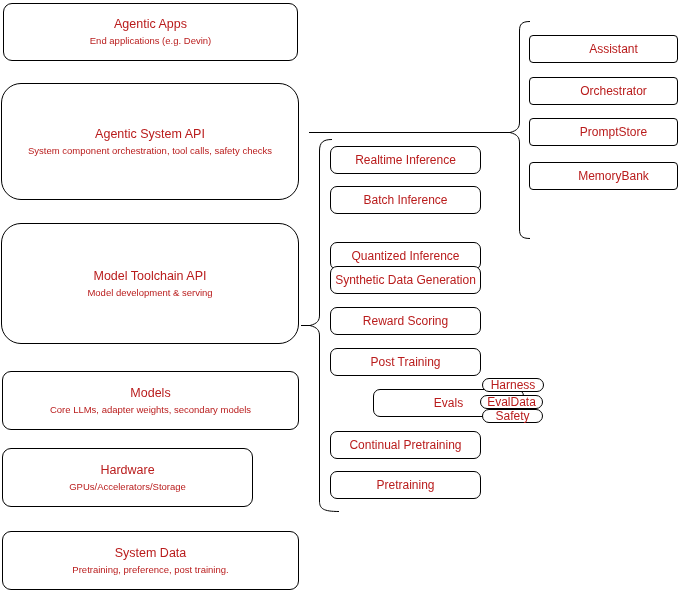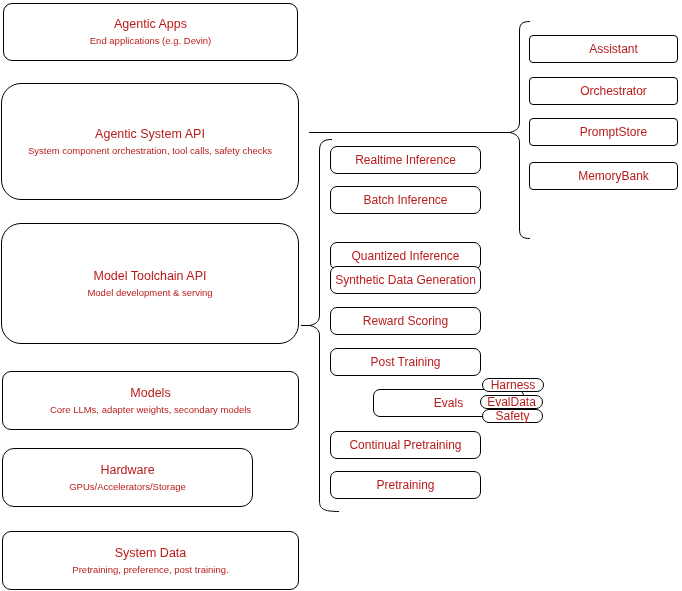--- a/index.html
+++ b/index.html
@@ -16,21 +16,21 @@
   }
   
   .layer          { border-radius:9px; }
   .layer-big      { border-radius:20px; }
   .box-title      { font-size:12.5px; line-height:15px; }
   .box-subtitle   { font-size:9.5px; line-height:12px; margin-top:3px; }
   #box-agentic-apps        { left:3px; top:3px;   width:295px; height:58px; }
   #box-agentic-system-api  { left:1px; top:83px;  width:298px; height:117px; }
   #box-model-toolchain-api { left:1px; top:223px; width:298px; height:121px; }
   #box-models              { left:2px; top:371px; width:297px; height:59px; }
-  #box-hardware            { left:2px; top:448px; width:251px; height:59px;border-radius:12px; }
+  #box-hardware            { left:2px; top:448px; width:251px; height:59px; }
   #box-curated-data        { left:2px; top:531px; width:297px; height:59px; }
   
   .op { left:330px; width:151px; height:28px; border-radius:7px; font-size:12px; }
   #op-0 { top:146px; } #op-1 { top:186px; } #op-2 { top:242px; }
   #op-3 { top:266px; } #op-4 { top:307px; } #op-5 { top:348px; }
   #op-6 { top:389px;margin-left:43px; } #op-7 { top:431px; } #op-8 { top:471px; }
   
   .comp { left:529px; width:149px; height:28px; border-radius:4px; font-size:12px;padding-left:20px; }
   #comp-0 { top:35px; } #comp-1 { top:77px; } #comp-2 { top:118px; }
   #comp-3 { top:162px; } #comp-4 { top:206px; }

